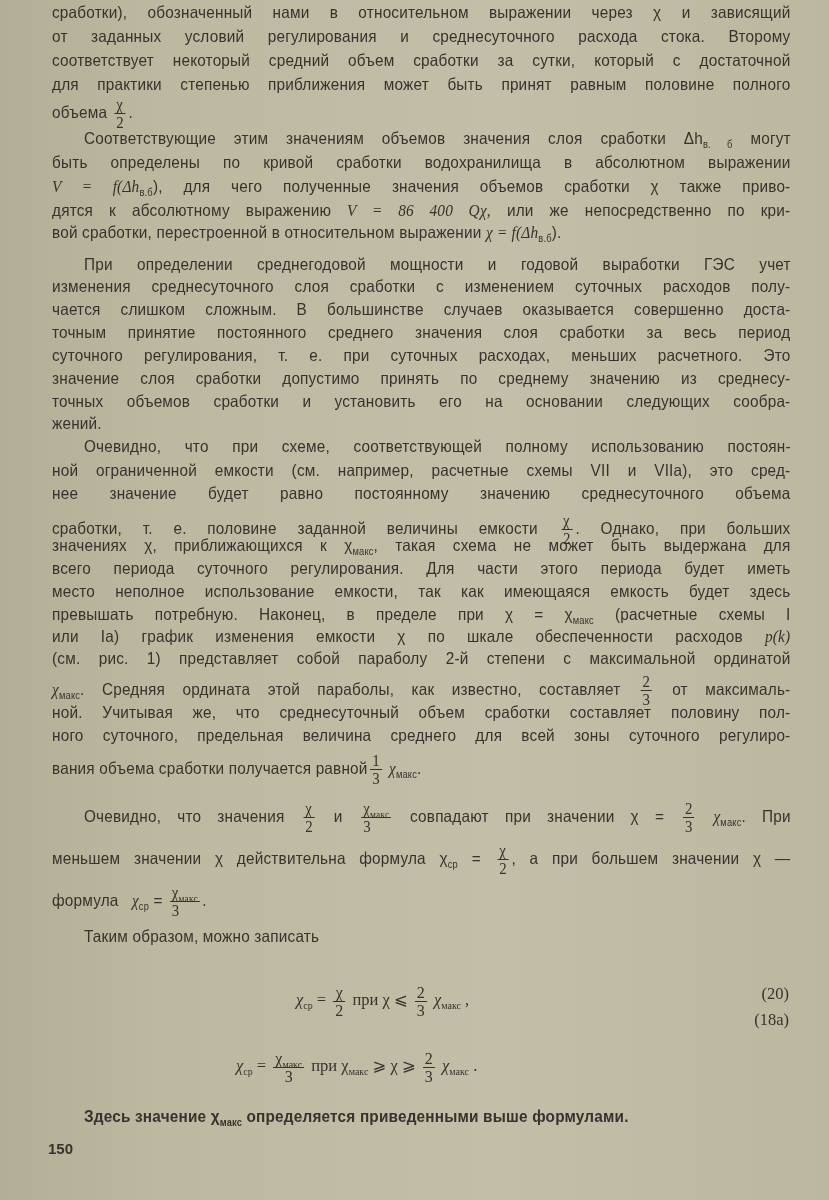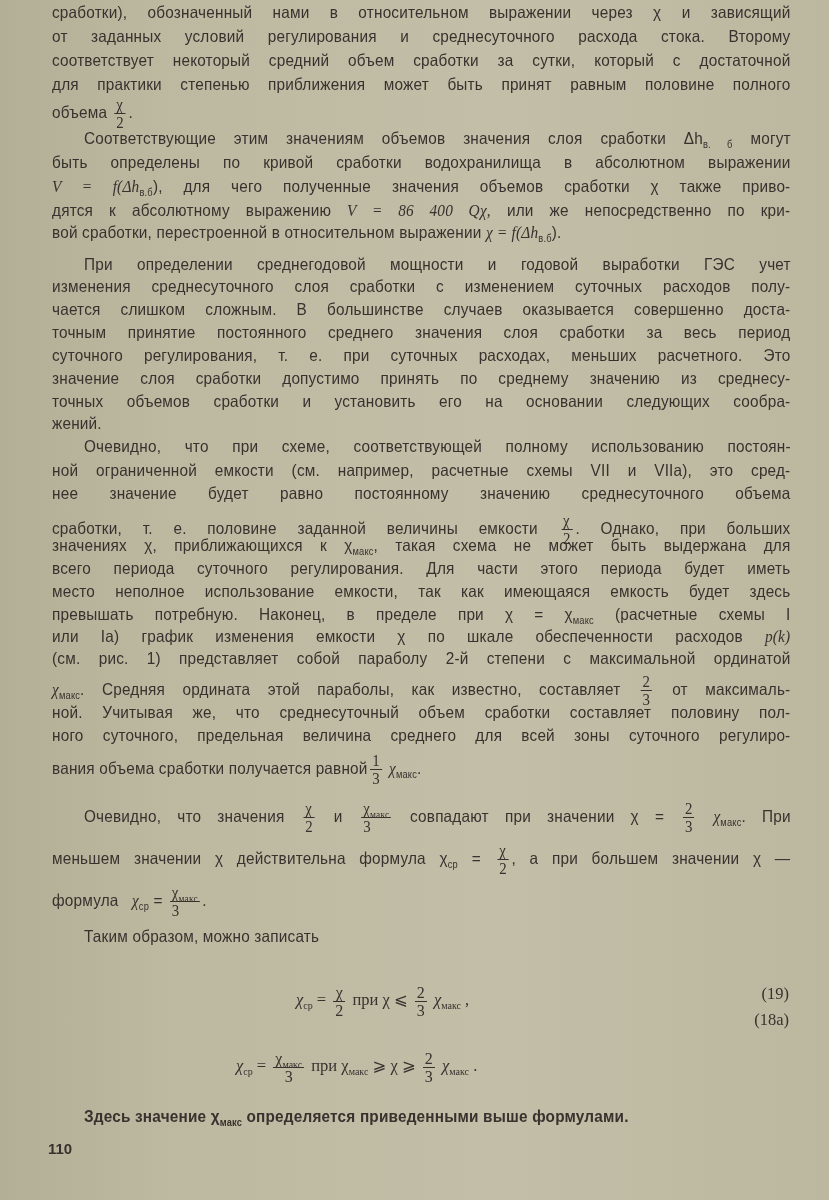--- a/index.html
+++ b/index.html
@@ -109,30 +109,30 @@
 
   <div class="eq" style="left:296px; top:984px">
     <span class="sym">χ</span><sub>ср</sub>
     <span>=</span>
     <span class="frac"><span class="num">χ</span><span>2</span></span>
     <span>при χ ⩽</span>
     <span class="frac"><span class="num">2</span><span>3</span></span>
     <span class="sym">χ</span><sub>макс</sub>
     <span>,</span>
   </div>
-  <div class="eqnum" style="top:984px">(19)</div>
+  <div class="eqnum" style="top:984px">(20)</div>
 
   <div class="eq" style="left:236px; top:1050px">
     <span class="sym">χ</span><sub>ср</sub>
     <span>=</span>
     <span class="frac"><span class="num"><span>χ</span><sub>макс</sub></span><span>3</span></span>
     <span>при χ</span><sub>макс</sub>
     <span>⩾ χ ⩾</span>
     <span class="frac"><span class="num">2</span><span>3</span></span>
     <span class="sym">χ</span><sub>макс</sub>
     <span>.</span>
   </div>
   <div class="eqnum" style="top:1010px">(18a)</div>
 
   <div class="line indent last" style="top:1106px; font-weight:bold"><span>Здесь значение χ</span><sub>макс</sub><span> определяется приведенными выше формулами.</span></div>
 
-  <div class="pagenum">110</div>
+  <div class="pagenum">150</div>
 </div>
 
 </body></html>

